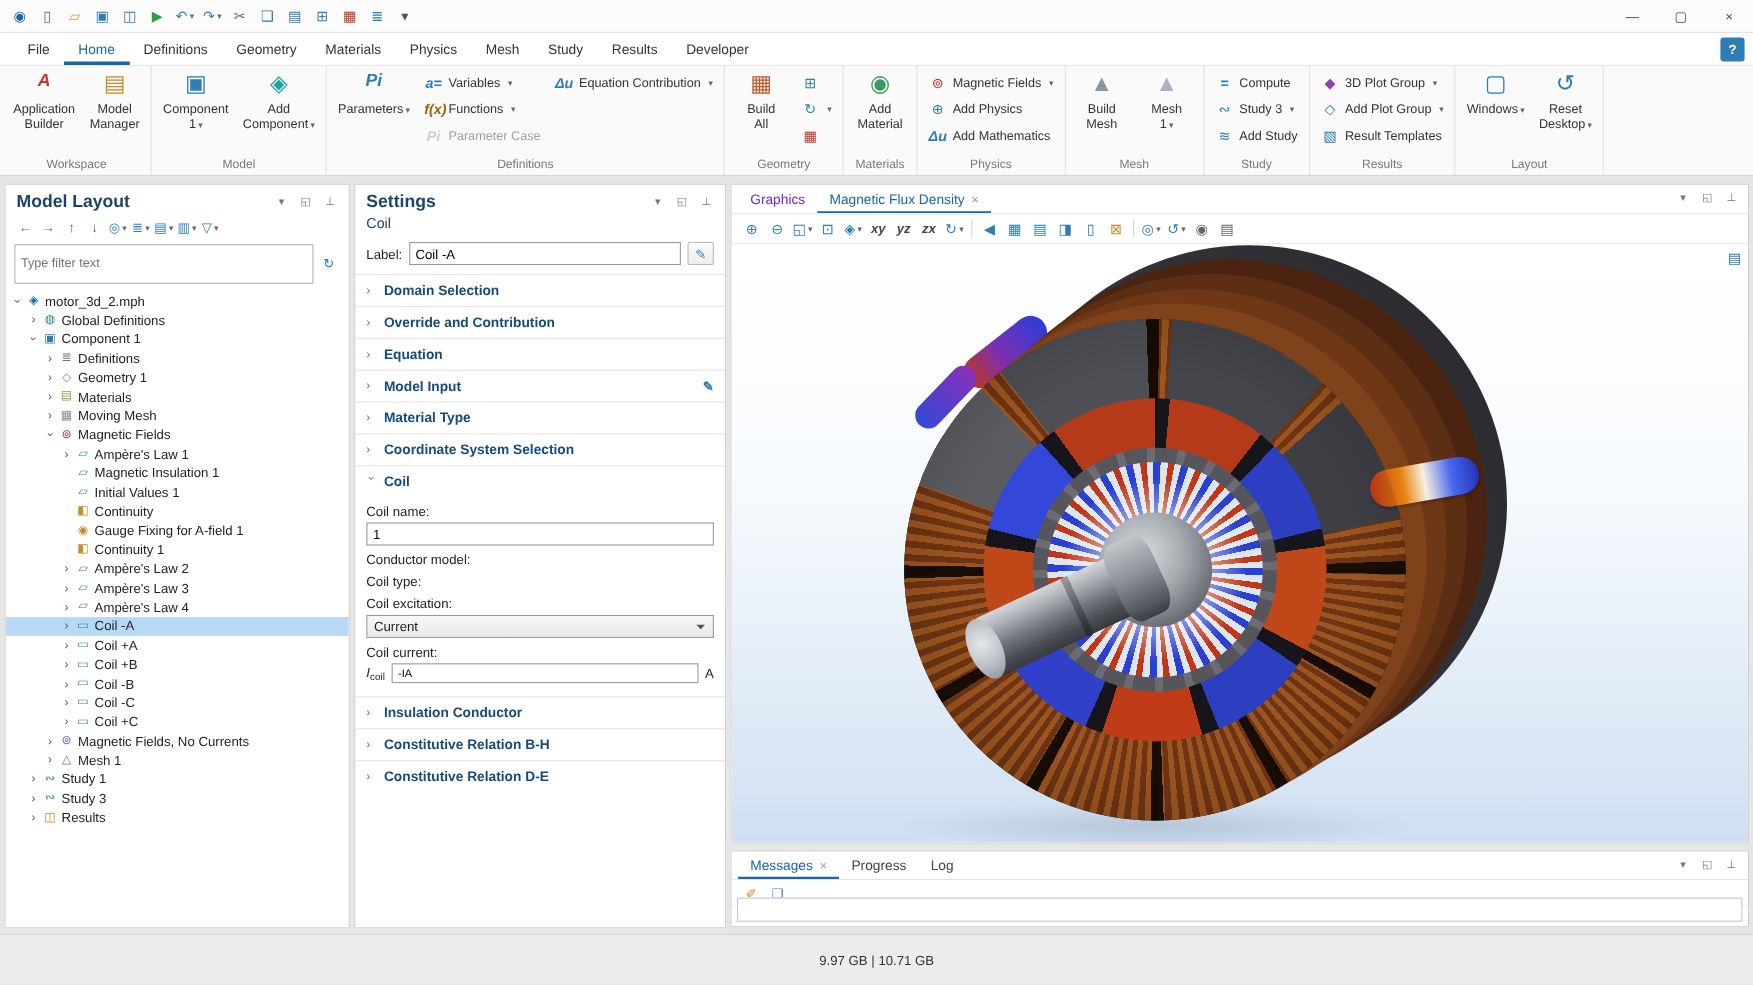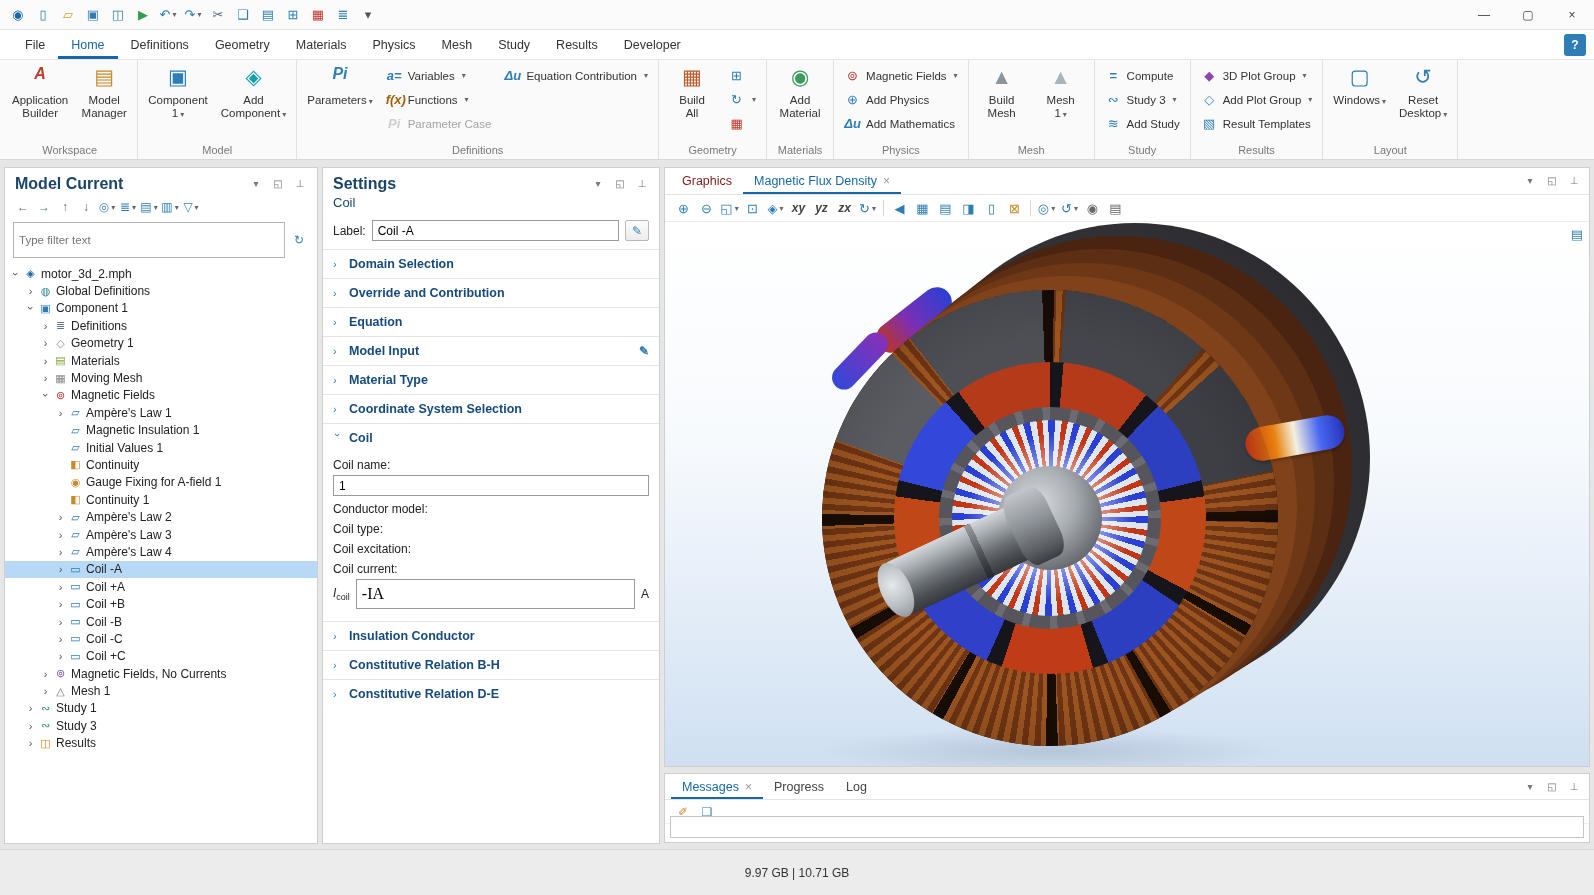--- a/index.html
+++ b/index.html
@@ -81,26 +81,26 @@
   .schev { color:#2e7db5; font-size:11px; width:10px; display:inline-block; font-weight:normal; }
   .schev.open { transform:rotate(90deg); }
   .sec-edit { margin-left:auto; font-size:12px; }
   .sec-body { padding:0 10px 12px 10px; }
   .flabel { margin:6px 0 3px 0; font-size:12px; color:#222; }
   .tinput { width:100%; height:21px; border:1px solid #9a9a9a; background:#fff; padding:0 5px; font-size:12px; font-family:inherit; }
   .tselect { position:relative; height:21px; border:1px solid #9a9a9a; background:linear-gradient(#f7f7f7,#e9e9e9); display:flex; align-items:center; padding:0 24px 0 6px; font-size:12px; }
   .tselect::after { content:""; position:absolute; right:7px; top:8px; border:4px solid transparent; border-top-color:#555; }
   .unit-row { display:flex; align-items:center; gap:6px; }
   .sym { font-size:12px; } .sym i { font-style:italic; } .sym sub { font-size:9px; }
-  .unit-row input { flex:1; height:30px; border:1px solid #9a9a9a; padding:0 5px; font-size:16px; font-family:Liberation Serif, serif; }
+  .unit-row input { flex:1; height:18px; border:1px solid #9a9a9a; padding:0 5px; font-size:10px; font-family:Liberation Sans, sans-serif; }
   .unit { font-size:12px; }
 
   
   .gtabs { height:27px; display:flex; align-items:stretch; border-bottom:1px solid #e3e3e3; padding-left:6px; position:relative; }
-  .gtabs .tab { padding:0 11px; display:flex; align-items:center; gap:6px; font-size:12.5px; color:#7f1d1d; }
+  .gtabs .tab { padding:0 11px; display:flex; align-items:center; gap:6px; font-size:12.5px; color:#6d28d9; }
   .gtabs .tab.active { color:#1767a8; box-shadow: inset 0 -2px 0 #1767a8; }
   .gtabs .close { color:#999; font-size:12px; }
   .gtabs .panel-corner { position:absolute; right:6px; top:5px; }
   .gtoolbar { height:27px; display:flex; align-items:center; gap:2px; padding:0 8px; border-bottom:1px solid #ececec; }
   .gtoolbar .tbtn { min-width:21px; height:21px; display:inline-flex; align-items:center; justify-content:center; font-size:13px; }
   .viewport { position:absolute; top:55px; left:0; right:0; bottom:0;
     background:linear-gradient(180deg,#ffffff 0%,#f7fafd 40%,#dfeaf6 78%,#cfdff1 100%); }
   .corner-btn { position:absolute; top:4px; right:6px; font-size:13px; z-index:40; }
 
   
@@ -459,21 +459,21 @@
         </div>
       </div>
       <div class="rgroup-label">Layout</div>
     </div>
   </div>
 
 <div class="workarea">
 
   <div class="panel" id="model-builder">
     <div class="panel-header">
-      <span class="panel-title">Model Current</span>
+      <span class="panel-title">Model Layout</span>
       <span class="panel-corner">
           <span class="tbtn">
             <span class="icon" style="color: rgb(119, 119, 119);">▾</span>
           </span>
           <span class="tbtn">
             <span class="icon" style="color: rgb(119, 119, 119);">◱</span>
           </span>
           <span class="tbtn">
             <span class="icon" style="color: rgb(119, 119, 119);">⊥</span>
           </span>
@@ -730,20 +730,23 @@
       <div class="sec-h">
         <span class="schev open">›</span>
         <span>Coil</span>
       </div>
       <div class="sec-body">
         <div class="flabel">Coil name:</div>
         <input class="tinput" type="text" value="1" style="">
         <div class="flabel">Conductor model:</div>
         <div class="flabel">Coil type:</div>
         <div class="flabel">Coil excitation:</div>
+        <div class="tselect">
+          <span>Current</span>
+        </div>
         <div class="flabel">Coil current:</div>
         <div class="unit-row">
           <span class="sym"><i>I</i><sub>coil</sub></span>
           <input type="text" value="-IA" style="">
           <span class="unit">A</span>
         </div>
       </div>
     </div>
 
     <div>

